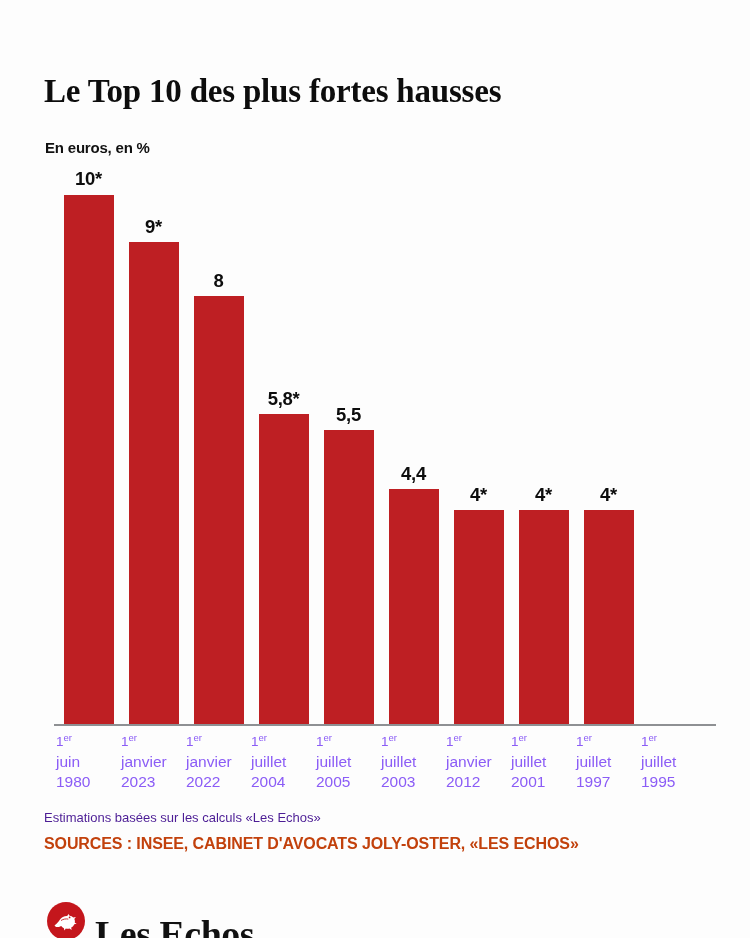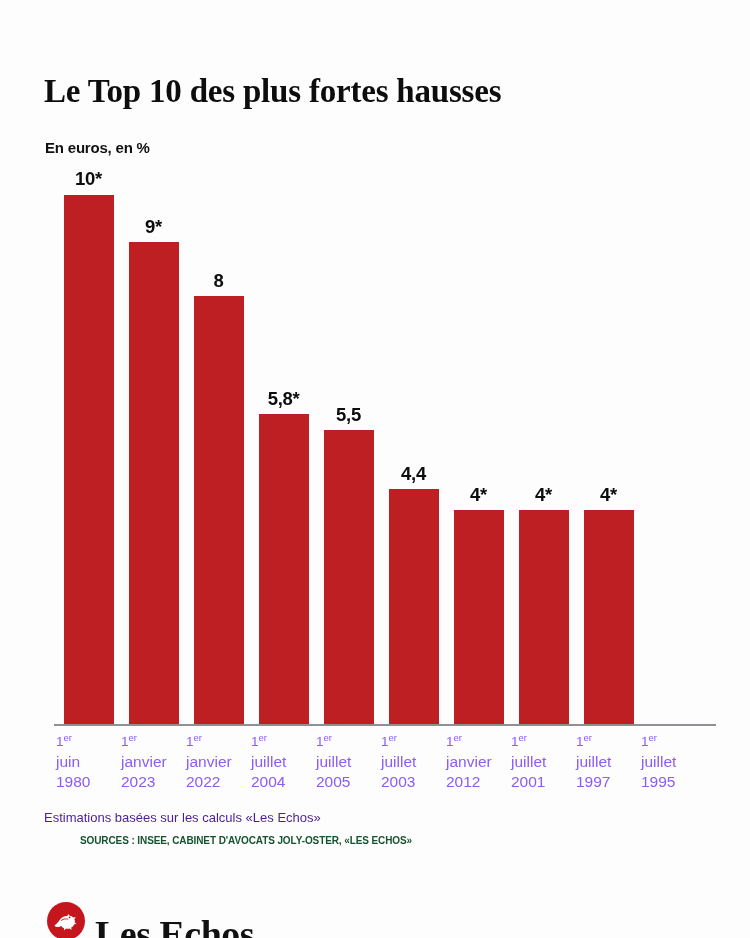--- a/index.html
+++ b/index.html
@@ -142,26 +142,25 @@
     top: 810px;
     font-size: 13px;
     color: #4c1d95;
     white-space: nowrap;
   }
 
   .sources {
     position: absolute;
     left: 44px;
     top: 835px;
-    font-size: 10px;
-    font-weight: 700;
-    color: #14532d;
+    font-size: 16px;
+    font-weight: 700;
+    color: #c2410c;
     white-space: nowrap;
     letter-spacing: -0.1px;
-    margin-left: 36px;
   }
 
   
   .logo {
     position: absolute;
     left: 46px;
     top: 888px;
     display: flex;
     align-items: center;
   }

